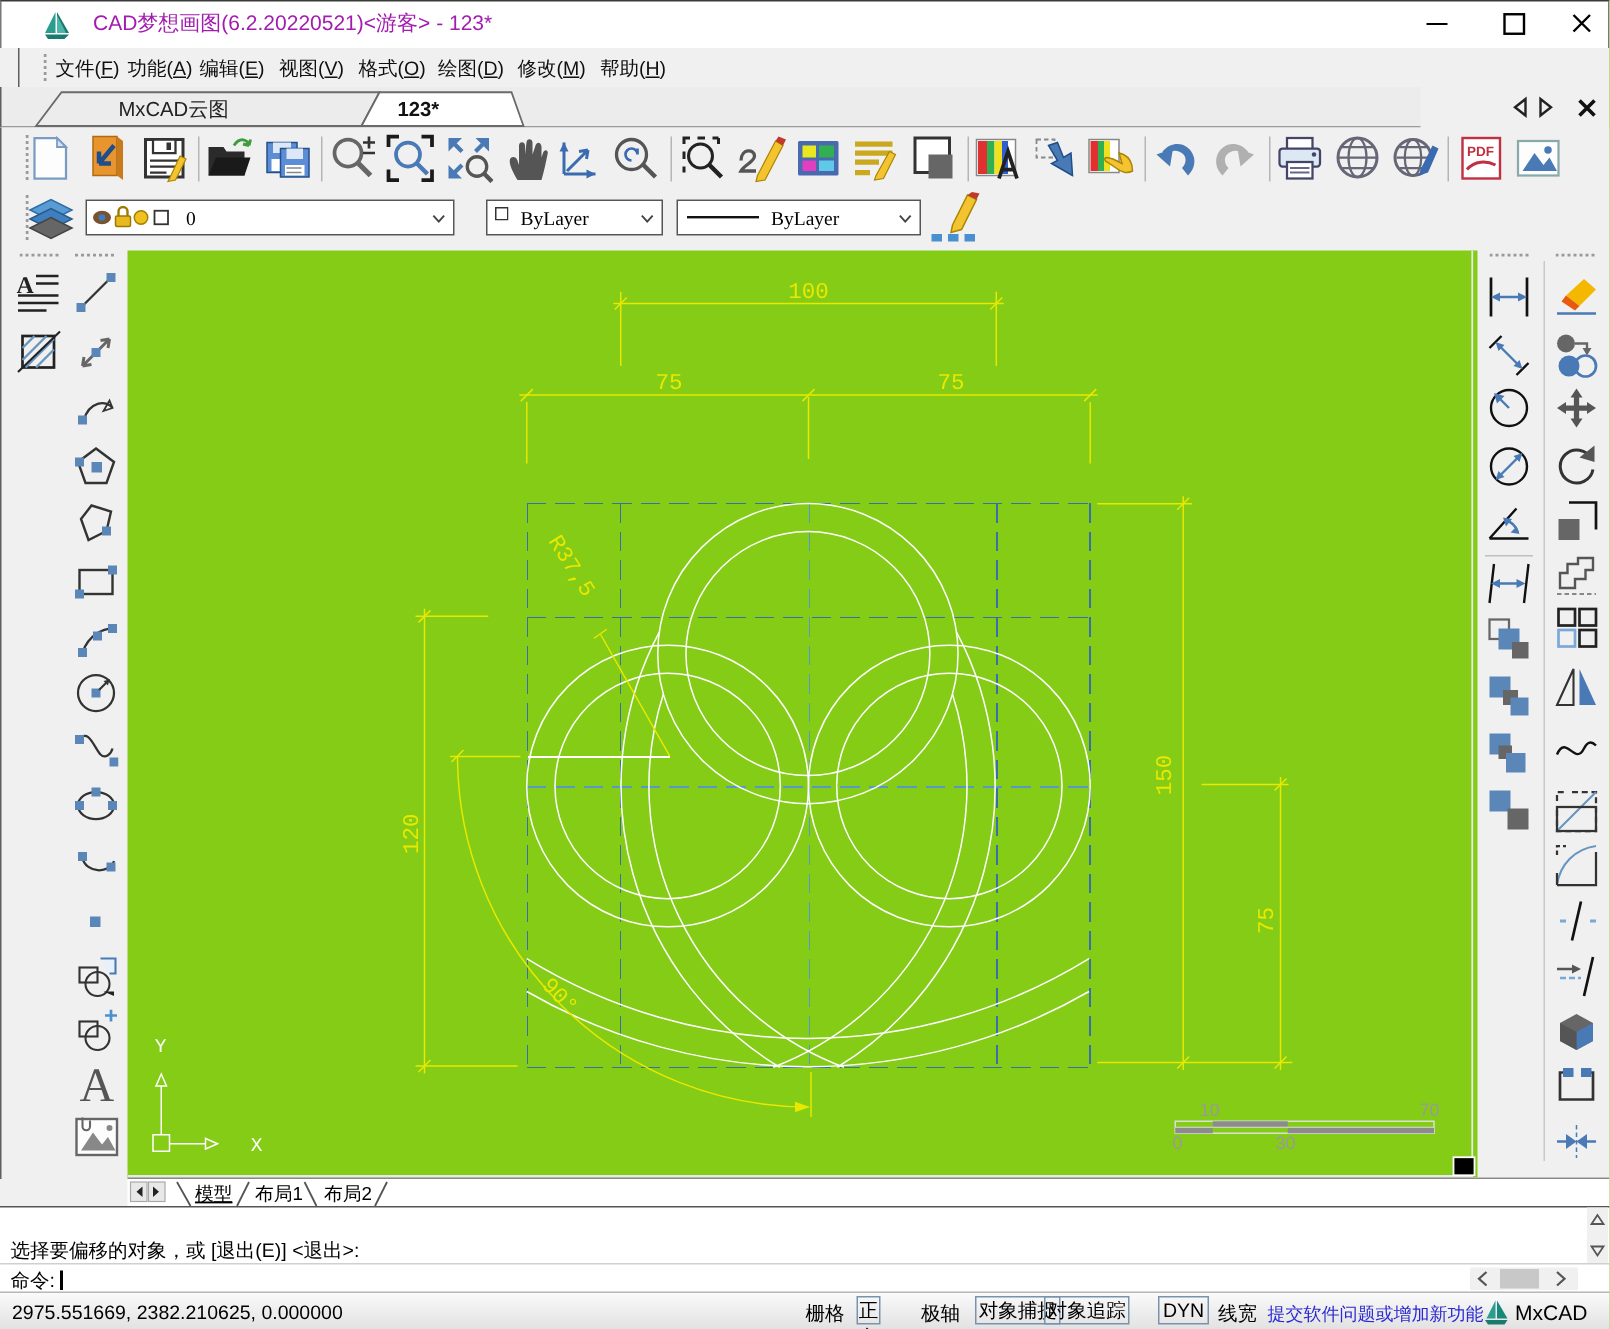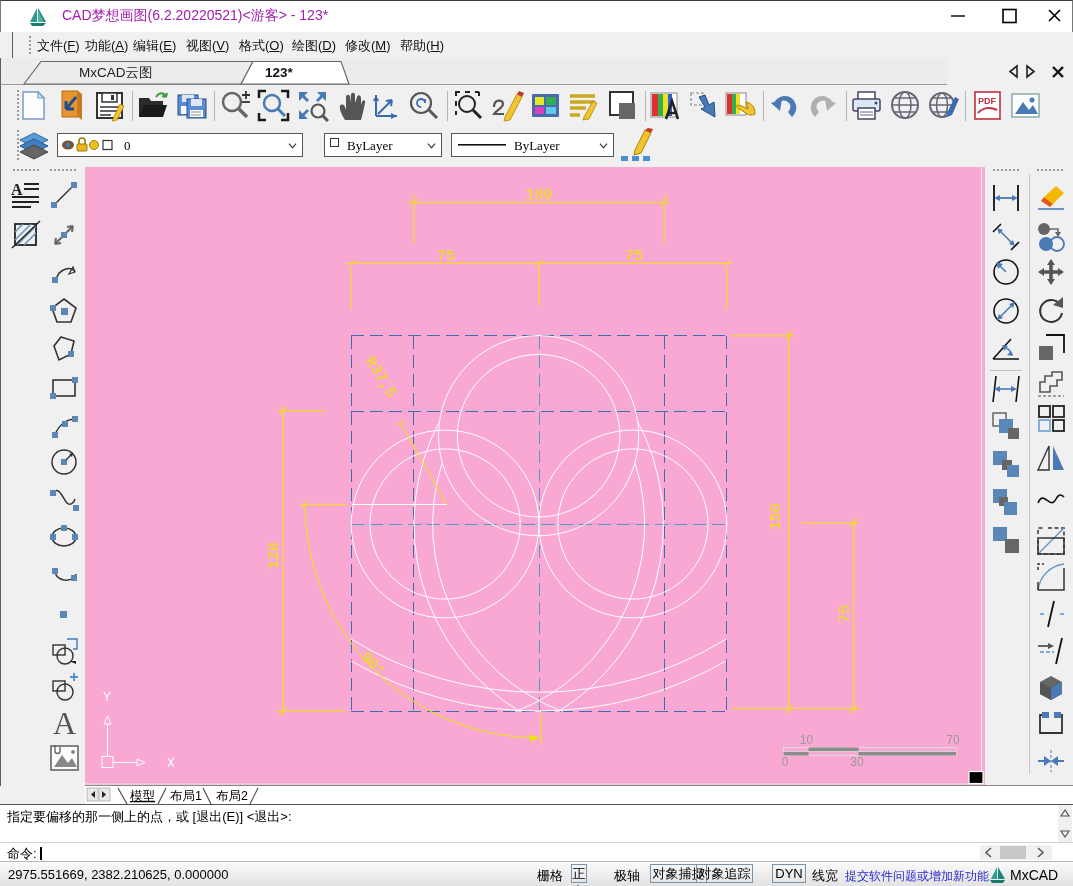--- a/index.html
+++ b/index.html
@@ -7,21 +7,21 @@
 #titlebar{left:0;top:0;width:1073px;height:32px;background:#fff;border-top:1px solid #393c39;border-left:1px solid #767a76;border-right:1px solid #767a76;}
 #titletxt{left:62px;top:7px;font-size:14px;color:#a21caf;}
 #menubar{left:12px;top:32px;width:931px;height:26px;background:#f0f0f0;border-left:1px solid #5c615c;}
 .menuitem{position:absolute;top:5px;font-size:13px;color:#101010;}
 #tabbar{left:0;top:58px;width:947px;height:27px;background:#ececec;border-left:1px solid #5c615c;border-bottom:1px solid #9a9a9a;}
 #toolbar1{left:0;top:85px;width:1073px;height:41px;background:#f0f0f0;border-left:1px solid #5c615c;}
 #toolbar2{left:0;top:126px;width:1073px;height:38px;background:#f0f0f0;border-left:1px solid #5c615c;}
 .combo{position:absolute;background:#fff;border:1px solid #555;height:24px;font-family:"Liberation Serif",serif;font-size:13px;color:#000;}
 .chev{position:absolute;right:5px;top:7px;width:9px;height:9px;}
 #leftpanel{left:0;top:164px;width:85px;height:622px;background:#f0f0f0;border-left:1px solid #5c615c;}
-#canvas{left:85px;top:167px;width:900px;height:618px;background:#f9a8d4;}
+#canvas{left:85px;top:167px;width:900px;height:618px;background:#84cc16;}
 #rightpanel{left:985px;top:164px;width:88px;height:622px;background:#f0f0f0;}
 #laytabs{left:85px;top:785px;width:988px;height:19px;background:#fff;border-top:1px solid #888;}
 #cmdwin{left:0;top:804px;width:1073px;height:57px;background:#fff;border-top:1px solid #555;}
 .cmdline{position:absolute;left:7px;font-size:13px;color:#000;}
 #statusbar{left:0;top:861px;width:1073px;height:25px;background:linear-gradient(#fafafa,#e2e2e2);border-top:1px solid #b8b8b8;}
 .stxt{position:absolute;top:5px;font-size:13px;color:#000;}
 .sbox{position:absolute;top:2px;height:19px;border:1px solid #7a93ad;font-size:13px;color:#000;text-align:center;line-height:18px;}
 .ticon{position:absolute;top:4px;width:33px;height:33px;}
 .sep1{position:absolute;top:6px;width:1px;height:30px;background:#b5b5b5;}
 </style></head>
@@ -649,21 +649,21 @@
 <path d="M33 2 L42 18" stroke="#555" stroke-width="1.2" fill="none"></path>
 <path d="M73 18 L81 2" stroke="#555" stroke-width="1.2" fill="none"></path>
 <path d="M118 2 L126 18" stroke="#555" stroke-width="1.2" fill="none"></path>
 <path d="M165 18 L173 2" stroke="#555" stroke-width="1.2" fill="none"></path>
 <text x="45" y="14" font-size="12.5" fill="#000" font-family="Liberation Sans" text-decoration="underline">模型</text>
 <text x="85" y="14" font-size="12.5" fill="#000" font-family="Liberation Sans">布局1</text>
 <text x="131" y="14" font-size="12.5" fill="#000" font-family="Liberation Sans">布局2</text>
 </svg>
 </div>
 <div class="abs" id="cmdwin">
-<div class="cmdline" style="top:3px">指定要偏移的那一侧上的点，或 [退出(E)] &lt;退出&gt;:</div>
+<div class="cmdline" style="top:20px">选择要偏移的对象，或 [退出(E)] &lt;退出&gt;:</div>
 <div class="cmdline" style="top:40px">命令: <span style="display:inline-block;width:2px;height:13px;background:#000;vertical-align:-2px"></span></div>
 <div style="position:absolute;left:0;top:37px;width:1073px;height:1px;background:#d0d0d0"></div>
 <div style="position:absolute;left:1058px;top:0px;width:14px;height:37px;background:#f0f0f0;">
 <svg width="14" height="37">
         <path d="M7 5 L3 11 L11 11 Z" fill="none" stroke="#555" stroke-width="1.2"></path>
         <path d="M7 32 L3 26 L11 26 Z" fill="none" stroke="#555" stroke-width="1.2"></path>
       </svg>
 </div>
 <div style="position:absolute;left:980px;top:40px;width:72px;height:15px;background:#f0f0f0;">
 <svg width="72" height="15">

